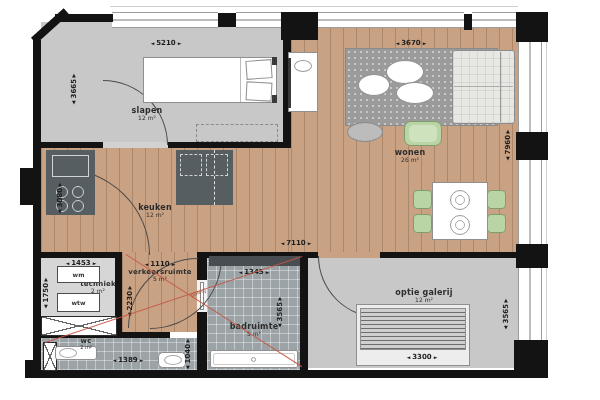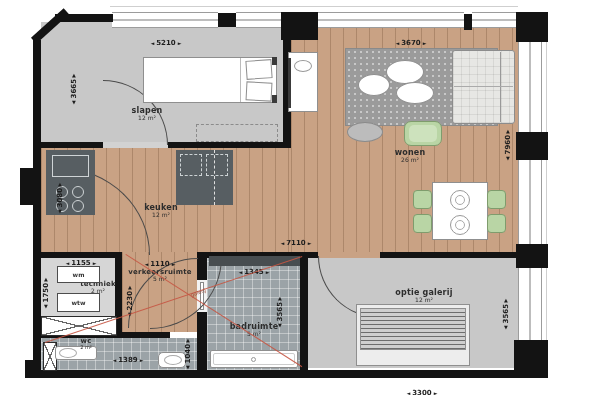--- a/index.html
+++ b/index.html
@@ -181,21 +181,21 @@
   <div class="routetxt" style="left:190px;top:292px;transform:rotate(-18.5deg);">galerij</div>
 
   <div class="rl" style="left:117px;top:106px;width:60px;">
     <div class="n">slapen</div>
     <div class="a">12 m²</div>
   </div>
   <div class="rl" style="left:380px;top:148px;width:60px;">
     <div class="n">wonen</div>
     <div class="a">26 m²</div>
   </div>
-  <div class="rl" style="left:131px;top:203px;width:60px;">
+  <div class="rl" style="left:125px;top:203px;width:60px;">
     <div class="n">keuken</div>
     <div class="a">12 m²</div>
   </div>
   <div class="rl" style="left:113px;top:268px;width:94px;">
     <div class="n" style="font-size:7px;">verkeersruimte</div>
     <div class="a">5 m²</div>
   </div>
   <div class="rl" style="left:68px;top:280px;width:60px;">
     <div class="n" style="font-size:7px;">techniek</div>
     <div class="a">2 m²</div>
@@ -223,39 +223,39 @@
     <span class="dv">3670</span>
     <span class="ar">►</span>
   </div>
   <div class="dim" style="left:258px;top:238px;width:76px;height:10px;">
     <span class="ar">◄</span>
     <span class="dv">7110</span>
     <span class="ar">►</span>
   </div>
   <div class="dim" style="left:50px;top:259px;width:62px;height:9px;">
     <span class="ar">◄</span>
-    <span class="dv">1155</span>
+    <span class="dv">1453</span>
     <span class="ar">►</span>
   </div>
   <div class="dim" style="left:129px;top:260px;width:62px;height:9px;">
     <span class="ar">◄</span>
     <span class="dv">1110</span>
     <span class="ar">►</span>
   </div>
   <div class="dim" style="left:222px;top:268px;width:64px;height:9px;">
     <span class="ar">◄</span>
     <span class="dv">1345</span>
     <span class="ar">►</span>
   </div>
   <div class="dim" style="left:95px;top:356px;width:66px;height:9px;">
     <span class="ar">◄</span>
     <span class="dv">1389</span>
     <span class="ar">►</span>
   </div>
-  <div class="dim" style="left:388px;top:353px;width:68px;height:9px;margin-top:36px;">
+  <div class="dim" style="left:388px;top:353px;width:68px;height:9px;">
     <span class="ar">◄</span>
     <span class="dv">3300</span>
     <span class="ar">►</span>
   </div>
 
   <div class="dim v" style="left:68px;top:68px;width:12px;height:42px;">
     <span class="ar">▲</span>
     <span class="dv">3665</span>
     <span class="ar">▼</span>
   </div>

